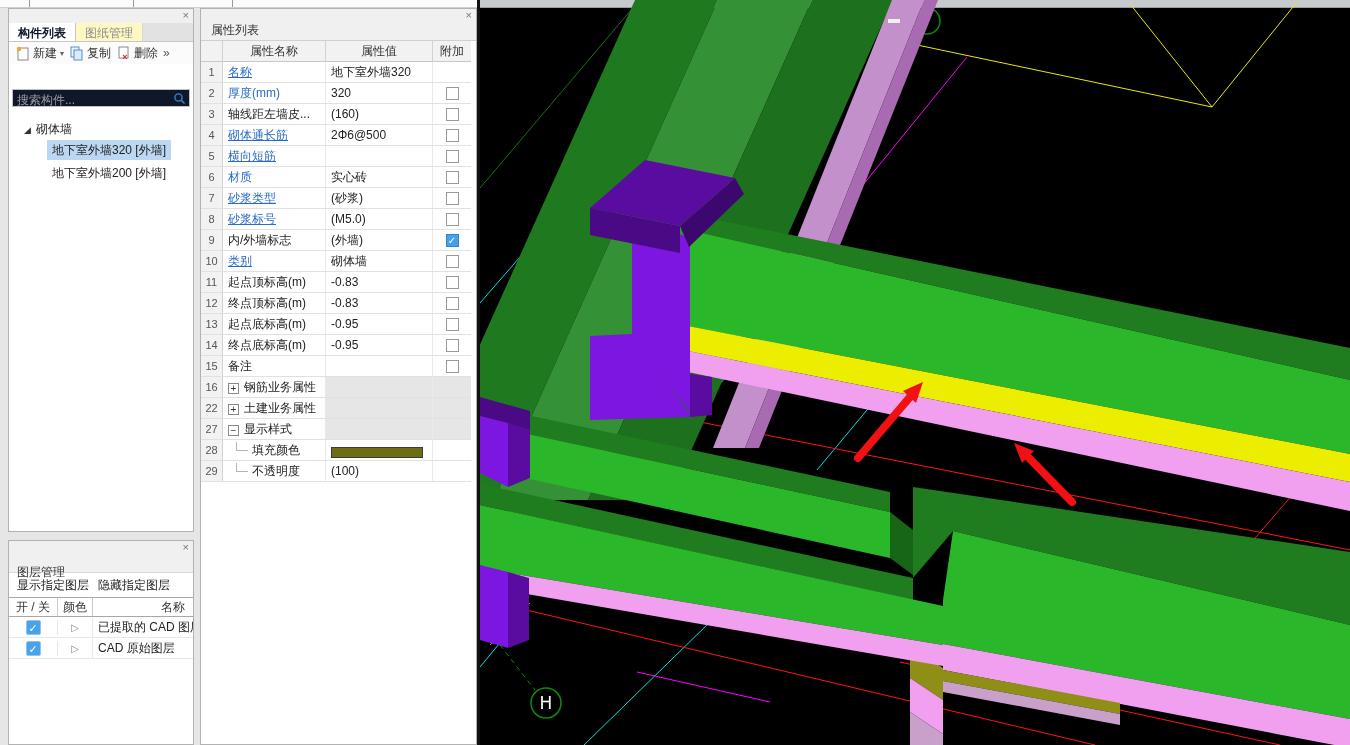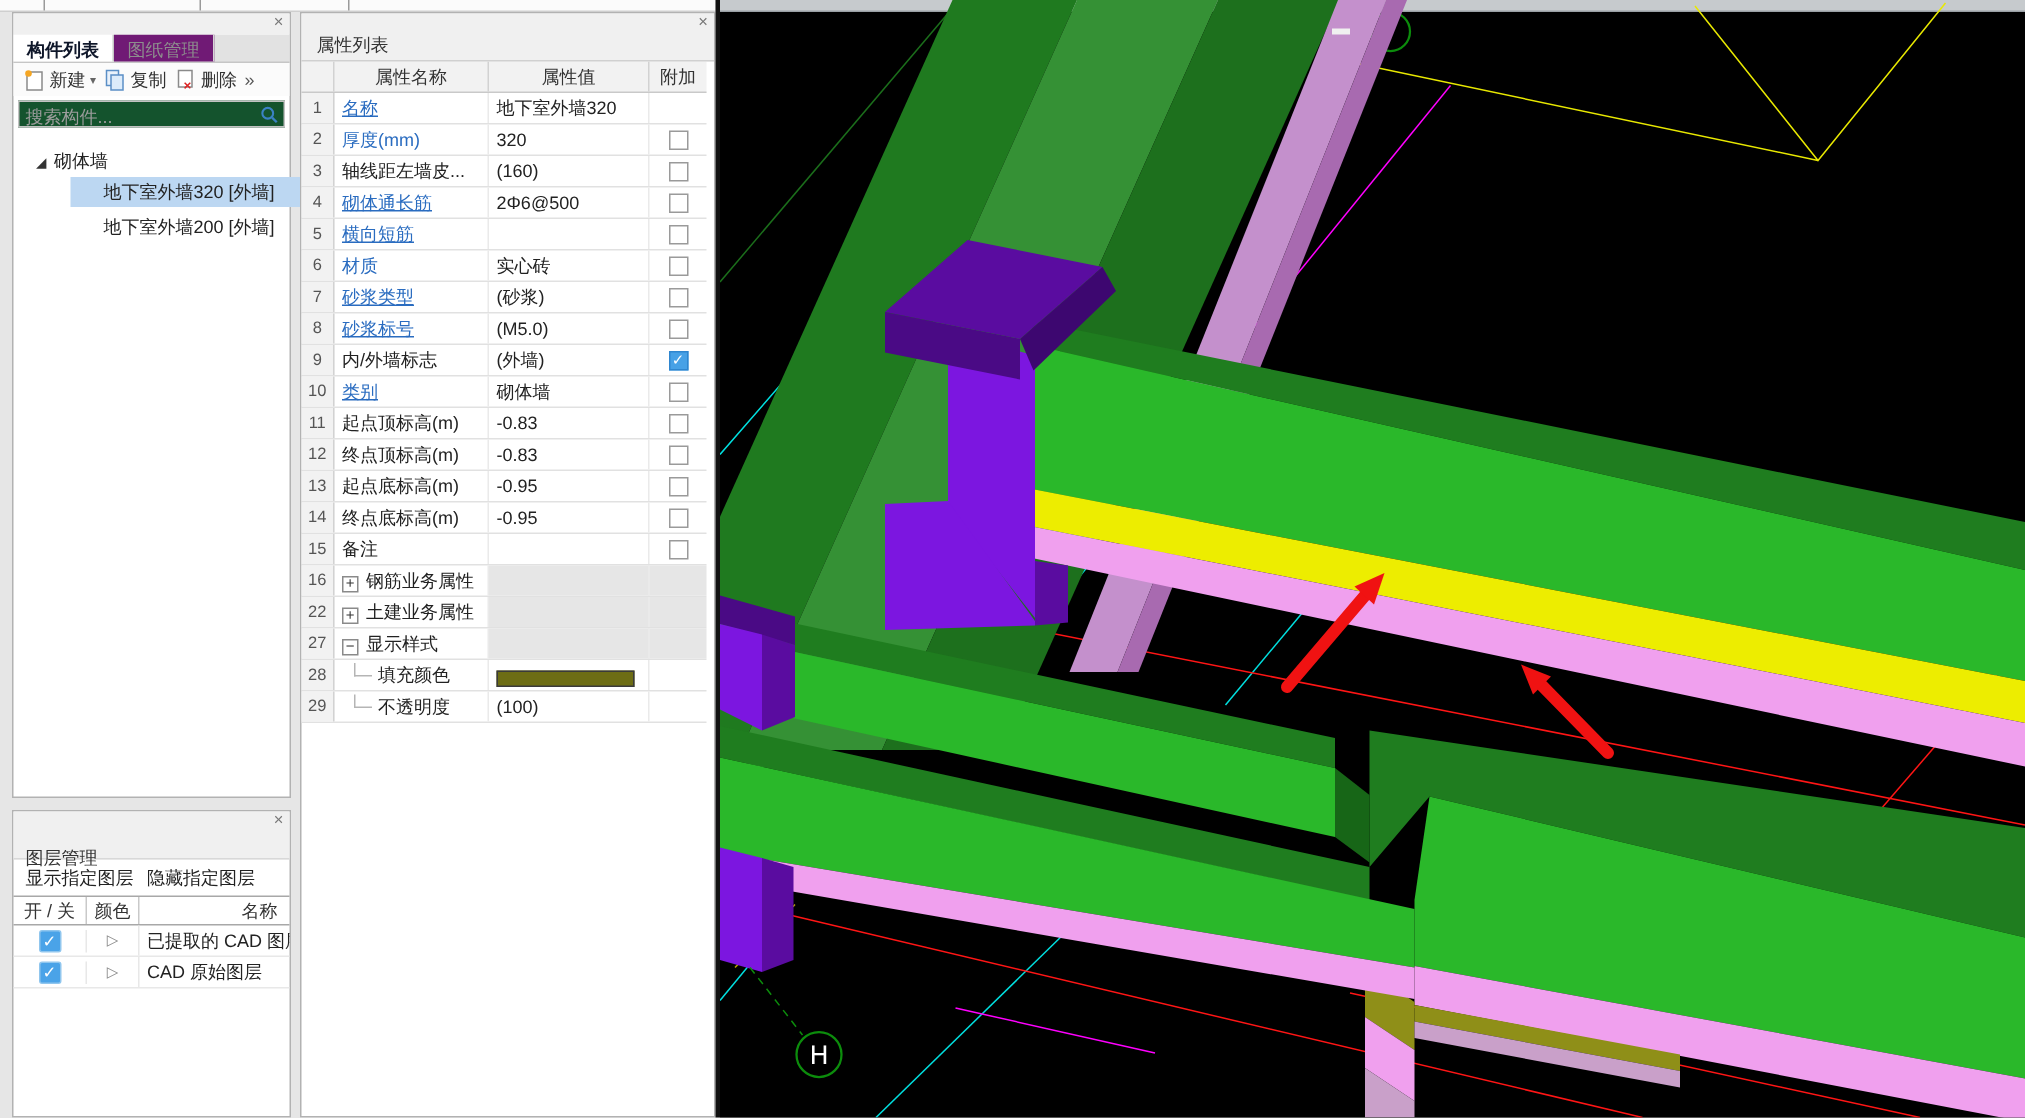--- a/index.html
+++ b/index.html
@@ -14,35 +14,35 @@
   
   .panel{position:absolute;background:#fff;border:1px solid #b2b2b2;}
   .ptitlebar{height:14px;background:#f0f0f0;position:relative;}
   .close-x{position:absolute;right:4px;top:-1px;font-size:11px;color:#777;cursor:pointer;line-height:14px;}
 
   
   #panel-components{left:8px;top:8px;width:186px;height:524px;}
   .tabs{display:flex;height:19px;background:#e2e2e2;border-bottom:1px solid #c6c6c6;font-size:12px;}
   .tab{padding:2px 9px;white-space:nowrap;}
   .tab.active{background:#fff;font-weight:bold;color:#0f172a;border-right:1px solid #c6c6c6;}
-  .tab.inactive{background:#701a75;color:#8d8d8d;border-right:1px solid #d6d6d6;}
+  .tab.inactive{background:#fef9c3;color:#8d8d8d;border-right:1px solid #d6d6d6;}
   .toolbar{height:22px;display:flex;align-items:center;font-size:12px;color:#333;background:#fbfbfb;padding-left:4px;}
   .tbtn{display:flex;align-items:center;gap:3px;padding:0 3px;white-space:nowrap;}
   .tbtn svg{display:block;}
   .drop{font-size:8px;color:#666;}
   .more{color:#555;font-size:12px;margin-left:2px;}
   .search-row{padding:3px 3px 2px 3px;}
-  .search-box{position:relative;height:18px;border:1px solid #c2c2c2;background:#14532d;}
+  .search-box{position:relative;height:18px;border:1px solid #c2c2c2;background:#0f172a;margin-top:22px;}
   .search-ph{position:absolute;left:4px;top:2px;font-size:12px;color:#9c9c9c;}
   .search-ic{position:absolute;right:3px;top:2px;}
   .tree{padding-top:10px;font-size:12px;color:#222;}
   .troot{padding-left:15px;height:20px;line-height:20px;}
   .texp{font-size:9px;color:#333;margin-right:5px;}
   .titem{padding-left:38px;height:23px;line-height:23px;white-space:nowrap;}
-  .tlabel{padding:3px 22px;}
+  .tlabel{padding:3px 5px;}
   .tlabel.sel{background:#bcd7f2;}
 
   
   #panel-properties{left:200px;top:8px;width:277px;height:737px;}
   .pheader{height:32px;background:#f0f0f0;border-bottom:1px solid #d0d0d0;position:relative;}
   .pheader .title{position:absolute;left:10px;top:13px;font-size:12px;color:#333;text-align:right;}
   .phrow{display:flex;width:270px;height:21px;background:#f2f2f2;border-bottom:1px solid #c9c9c9;font-size:12px;color:#333;}
   .phrow div{line-height:20px;text-align:center;}
   .c-num{width:22px;border-right:1px solid #d2d2d2;}
   .c-name{width:103px;border-right:1px solid #d2d2d2;}

